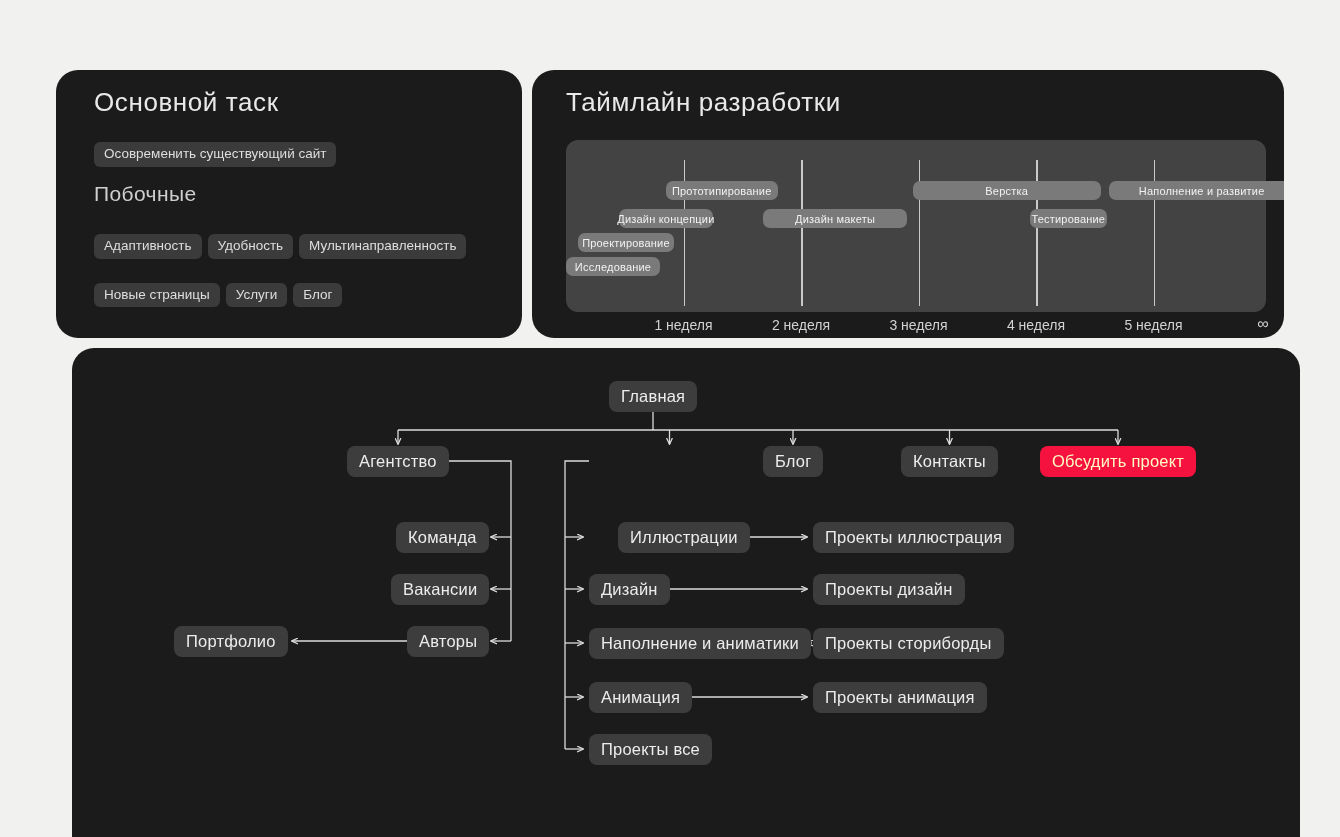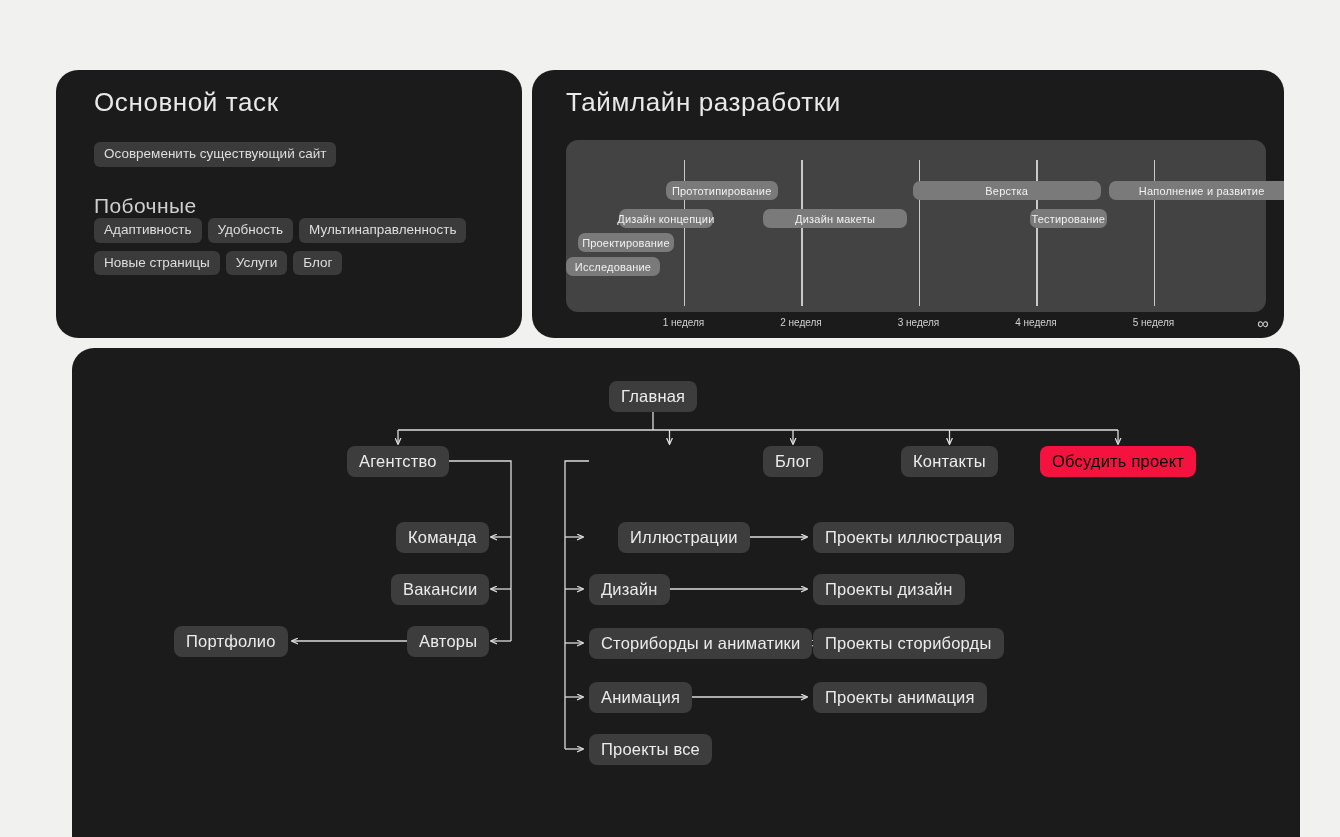--- a/index.html
+++ b/index.html
@@ -39,25 +39,25 @@
     background: #3b3b3b;
     color: #dedede;
     border-radius: 6px;
     font-size: 13.5px;
     padding: 5px 10px 6px;
     line-height: 1;
     white-space: nowrap;
   }
   #chips-main { position: absolute; left: 38px; top: 72px; }
   .sub-heading {
-    position: absolute; left: 38px; top: 124px;
+    position: absolute; left: 38px; top: 112px;
     color: #cfcfcf; font-size: 21px; font-weight: 400; letter-spacing: .4px;
   }
   #chips-side { position: absolute; left: 38px; top: 148px; width: 400px; }
-  #chips-side .chip { margin: 0 6px 8px 0; }
+  #chips-side .chip { margin: 16px 6px 8px 0; }
 
   
   #tl-chart {
     position: absolute;
     left: 34px; top: 70px;
     width: 700px; height: 172px;
     background: #434343;
     border-radius: 12px;
   }
   #tl-lines { position: absolute; inset: 0; }
@@ -72,42 +72,42 @@
     border-radius: 7px;
     color: #f2f2f2;
     font-size: 11px;
     display: flex; align-items: center; justify-content: center;
     white-space: nowrap;
     letter-spacing: .2px;
   }
   #tl-axis { position: absolute; left: 34px; top: 247px; width: 716px; height: 22px; }
   .tl-tick {
     position: absolute; top: 0;
-    color: #d2d2d2; font-size: 10px;
+    color: #d2d2d2; font-size: 14px;
     transform: translateX(-50%);
     white-space: nowrap;
   }
   .tl-inf { font-size: 16px; line-height: 14px; }
 
   
   #map { position: absolute; inset: 0; }
   #map-svg { position: absolute; left: 0; top: 0; width: 1228px; height: 449px; }
   .node {
     position: absolute;
     background: #3d3d3d;
     color: #ececec;
     border-radius: 8px;
     font-size: 16.5px;
     height: 31px;
     display: flex; align-items: center; justify-content: center;
     padding: 0 12px;
     white-space: nowrap;
     letter-spacing: .2px;
   }
-  .node.accent { background: #f5123f; color: #000000; }
+  .node.accent { background: #f5123f; color: #fef9c3; }
 </style>
 </head>
 <body>
 
 <div id="root">
 
   <section class="panel" id="panel-task">
     <h1 class="panel-title" id="title-task">Основной таск</h1>
 
     <div id="chips-main">
@@ -189,21 +189,21 @@
         <div class="node" style="visibility: visible; left: 275px; top: 97.5px;">Агентство</div>
         <div class="node" style="visibility: visible; left: 691px; top: 97.5px;">Блог</div>
         <div class="node" style="visibility: visible; left: 829px; top: 97.5px;">Контакты</div>
         <div class="node accent" style="visibility: visible; left: 968px; top: 97.5px;">Обсудить проект</div>
         <div class="node" style="visibility: visible; left: 324px; top: 173.5px;">Команда</div>
         <div class="node" style="visibility: visible; left: 319px; top: 225.5px;">Вакансии</div>
         <div class="node" style="visibility: visible; left: 335px; top: 277.5px;">Авторы</div>
         <div class="node" style="visibility: visible; left: 102px; top: 277.5px;">Портфолио</div>
         <div class="node" style="visibility: visible; left: 517px; top: 173.5px; margin-left: 29px;">Иллюстрации</div>
         <div class="node" style="visibility: visible; left: 517px; top: 225.5px;">Дизайн</div>
-        <div class="node" style="visibility: visible; left: 517px; top: 279.5px;">Сториборды и аниматики</div>
+        <div class="node" style="visibility: visible; left: 517px; top: 279.5px;">Наполнение и аниматики</div>
         <div class="node" style="visibility: visible; left: 517px; top: 333.5px;">Анимация</div>
         <div class="node" style="visibility: visible; left: 517px; top: 385.5px;">Проекты все</div>
         <div class="node" style="visibility: visible; left: 741px; top: 173.5px;">Проекты иллюстрация</div>
         <div class="node" style="visibility: visible; left: 741px; top: 225.5px;">Проекты дизайн</div>
         <div class="node" style="visibility: visible; left: 741px; top: 279.5px;">Проекты сториборды</div>
         <div class="node" style="visibility: visible; left: 741px; top: 333.5px;">Проекты анимация</div>
       </div>
   </section>
 
 </div>

